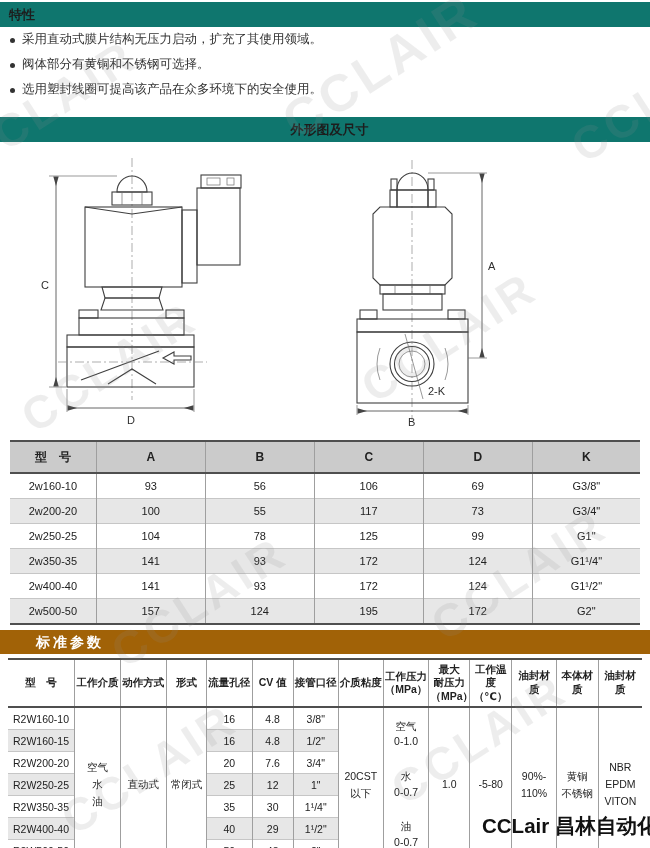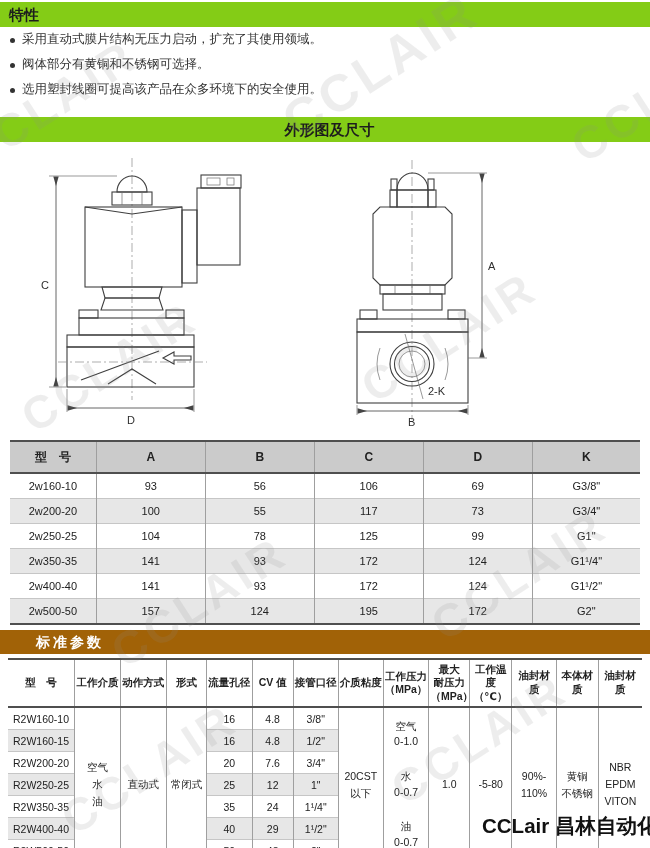--- a/index.html
+++ b/index.html
@@ -1,20 +1,20 @@
 <!DOCTYPE html>
 <html><head>
 <meta charset="utf-8">
 <style>
   html,body{margin:0;padding:0;background:#fff;}
   .page{position:relative;width:650px;height:848px;overflow:hidden;background:#fff;
         font-family:"Liberation Sans","DejaVu Sans",sans-serif;color:#222;}
   
   .bar{position:absolute;left:0;right:0;height:25px;line-height:25px;font-weight:bold;}
-  .bar.light{background:#84cc16;color:#1d1d1d;font-size:15px;padding-left:9px;}
+  .bar.light{background:#0f766e;color:#1d1d1d;font-size:13px;padding-left:9px;}
   .bar.dark{background:#a16207;color:#fff;font-size:14px;padding-left:36px;letter-spacing:3px;height:24px;line-height:24px;}
   
   .features-list{position:absolute;left:10px;top:31px;width:620px;}
   .feature-item{display:flex;align-items:flex-start;height:25px;font-size:12.5px;color:#333;}
   .feature-item .dot{width:5px;height:5px;border-radius:50%;background:#333;margin:7px 7px 0 0;flex:0 0 auto;}
   
   .drawing{position:absolute;}
   svg .ol{fill:none;stroke:#3f3f3f;stroke-width:1.1;}
   svg .thin{fill:none;stroke:#6d6d6d;stroke-width:0.7;}
   svg .cl{fill:none;stroke:#8a8a8a;stroke-width:0.7;stroke-dasharray:9 3 2 3;}
@@ -328,21 +328,21 @@
         </tr>
         <tr>
           <td class="pr">R2W250-25</td>
           <td class="pr">25</td>
           <td class="pr">12</td>
           <td class="pr">1"</td>
         </tr>
         <tr>
           <td class="pr">R2W350-35</td>
           <td class="pr">35</td>
-          <td class="pr">24</td>
+          <td class="pr">30</td>
           <td class="pr">1¹/4"</td>
         </tr>
         <tr>
           <td class="pr">R2W400-40</td>
           <td class="pr">40</td>
           <td class="pr">29</td>
           <td class="pr">1¹/2"</td>
         </tr>
         <tr>
           <td class="pr">R2W500-50</td>

